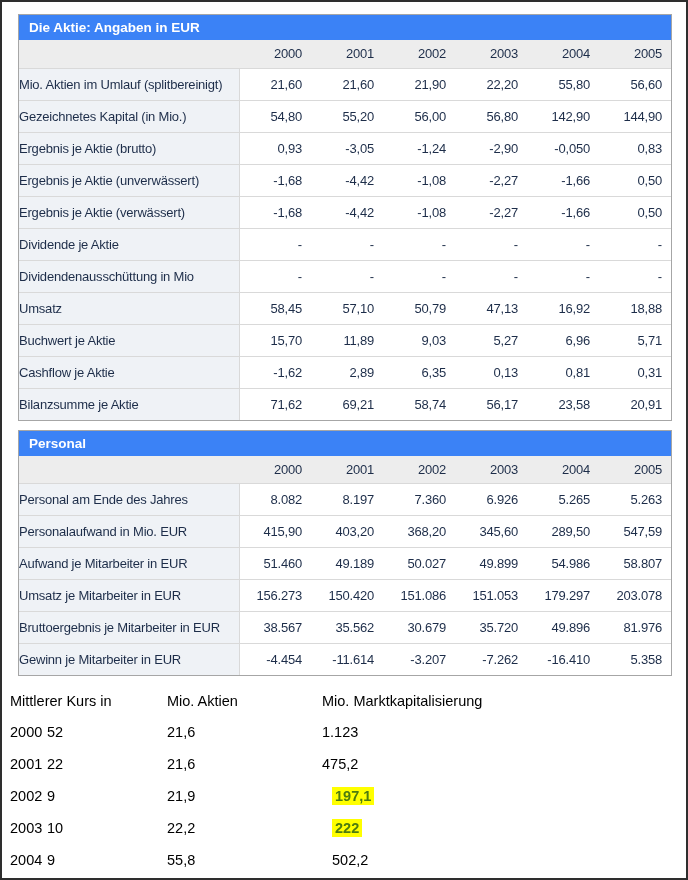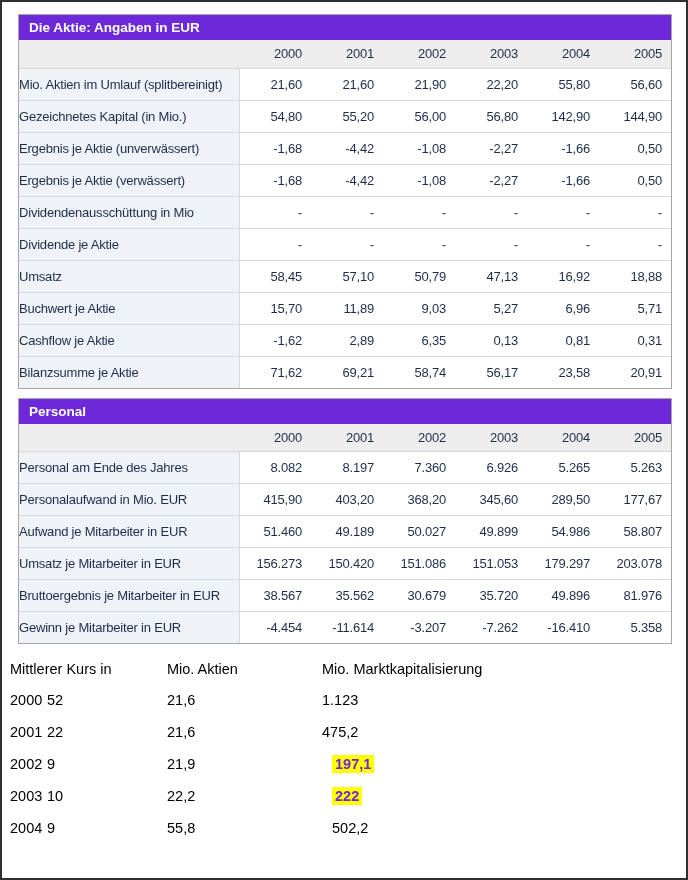--- a/index.html
+++ b/index.html
@@ -8,21 +8,21 @@
     border:2px solid #2e2e2e;
     padding:12px 14px 0 16px;
     background:#fff;
     font-family:"Liberation Sans", sans-serif;
     overflow:hidden;
     position:relative;
   }
   
   .tbl-section { border:1px solid #a6a6a6; margin-bottom:9px; }
   .sec-header {
-    background:#6d28d9; color:#ffffff;
+    background:#3b82f6; color:#ffffff;
     font-weight:bold; font-size:13.5px;
     height:25px; line-height:25px; padding-left:10px;
   }
   table { width:100%; border-collapse:collapse; table-layout:fixed; }
   col.lblcol { width:220px; }
   .tbl-section td, .tbl-section th {
     font-size:13px; letter-spacing:-0.2px; color:#1d2d49;
     overflow:hidden; white-space:nowrap;
   }
   tr.years { background:#ededed; height:28px; }
@@ -33,21 +33,21 @@
   td.val { background:#ffffff; text-align:right; padding-right:9px; }
   
   .bottom { margin-left:-8px; margin-top:10px; font-size:14.5px; color:#000; }
   .brow { display:grid; grid-template-columns:157px 155px 1fr; height:32px; align-items:center; }
   .brow.head { height:30px; }
   .c1 { display:flex; }
   .year { width:37px; }
   .kurs { width:22px; text-align:left; }
   .brow:nth-child(n+3) .c3 { padding-left:10px; }
   .mval { display:inline-block; }
-  .mval.hl { background:#ffff00; color:#6d28d9; font-weight:bold; padding:1px 3px; }
+  .mval.hl { background:#ffff00; color:#4d7c0f; font-weight:bold; padding:1px 3px; }
 </style>
 </head>
 <body>
 
 <div class="page">
 
   <section class="tbl-section">
     <div class="sec-header">Die Aktie: Angaben in EUR</div>
     <table>
       <colgroup>
@@ -84,20 +84,29 @@
   <tr class="trow">
     <td class="lbl">Gezeichnetes Kapital (in Mio.)</td>
     <td class="val">54,80</td>
     <td class="val">55,20</td>
     <td class="val">56,00</td>
     <td class="val">56,80</td>
     <td class="val">142,90</td>
     <td class="val">144,90</td>
   </tr>
 
+  <tr class="trow">
+    <td class="lbl">Ergebnis je Aktie (brutto)</td>
+    <td class="val">0,93</td>
+    <td class="val">-3,05</td>
+    <td class="val">-1,24</td>
+    <td class="val">-2,90</td>
+    <td class="val">-0,050</td>
+    <td class="val">0,83</td>
+  </tr>
 
   <tr class="trow">
     <td class="lbl">Ergebnis je Aktie (unverwässert)</td>
     <td class="val">-1,68</td>
     <td class="val">-4,42</td>
     <td class="val">-1,08</td>
     <td class="val">-2,27</td>
     <td class="val">-1,66</td>
     <td class="val">0,50</td>
   </tr>
@@ -106,31 +115,31 @@
     <td class="lbl">Ergebnis je Aktie (verwässert)</td>
     <td class="val">-1,68</td>
     <td class="val">-4,42</td>
     <td class="val">-1,08</td>
     <td class="val">-2,27</td>
     <td class="val">-1,66</td>
     <td class="val">0,50</td>
   </tr>
 
   <tr class="trow">
+    <td class="lbl">Dividende je Aktie</td>
+    <td class="val">-</td>
+    <td class="val">-</td>
+    <td class="val">-</td>
+    <td class="val">-</td>
+    <td class="val">-</td>
+    <td class="val">-</td>
+  </tr>
+
+  <tr class="trow">
     <td class="lbl">Dividendenausschüttung in Mio</td>
-    <td class="val">-</td>
-    <td class="val">-</td>
-    <td class="val">-</td>
-    <td class="val">-</td>
-    <td class="val">-</td>
-    <td class="val">-</td>
-  </tr>
-
-  <tr class="trow">
-    <td class="lbl">Dividende je Aktie</td>
     <td class="val">-</td>
     <td class="val">-</td>
     <td class="val">-</td>
     <td class="val">-</td>
     <td class="val">-</td>
     <td class="val">-</td>
   </tr>
 
   <tr class="trow">
     <td class="lbl">Umsatz</td>
@@ -209,21 +218,21 @@
     <td class="val">5.263</td>
   </tr>
 
   <tr class="trow">
     <td class="lbl">Personalaufwand in Mio. EUR</td>
     <td class="val">415,90</td>
     <td class="val">403,20</td>
     <td class="val">368,20</td>
     <td class="val">345,60</td>
     <td class="val">289,50</td>
-    <td class="val">177,67</td>
+    <td class="val">547,59</td>
   </tr>
 
   <tr class="trow">
     <td class="lbl">Aufwand je Mitarbeiter in EUR</td>
     <td class="val">51.460</td>
     <td class="val">49.189</td>
     <td class="val">50.027</td>
     <td class="val">49.899</td>
     <td class="val">54.986</td>
     <td class="val">58.807</td>

